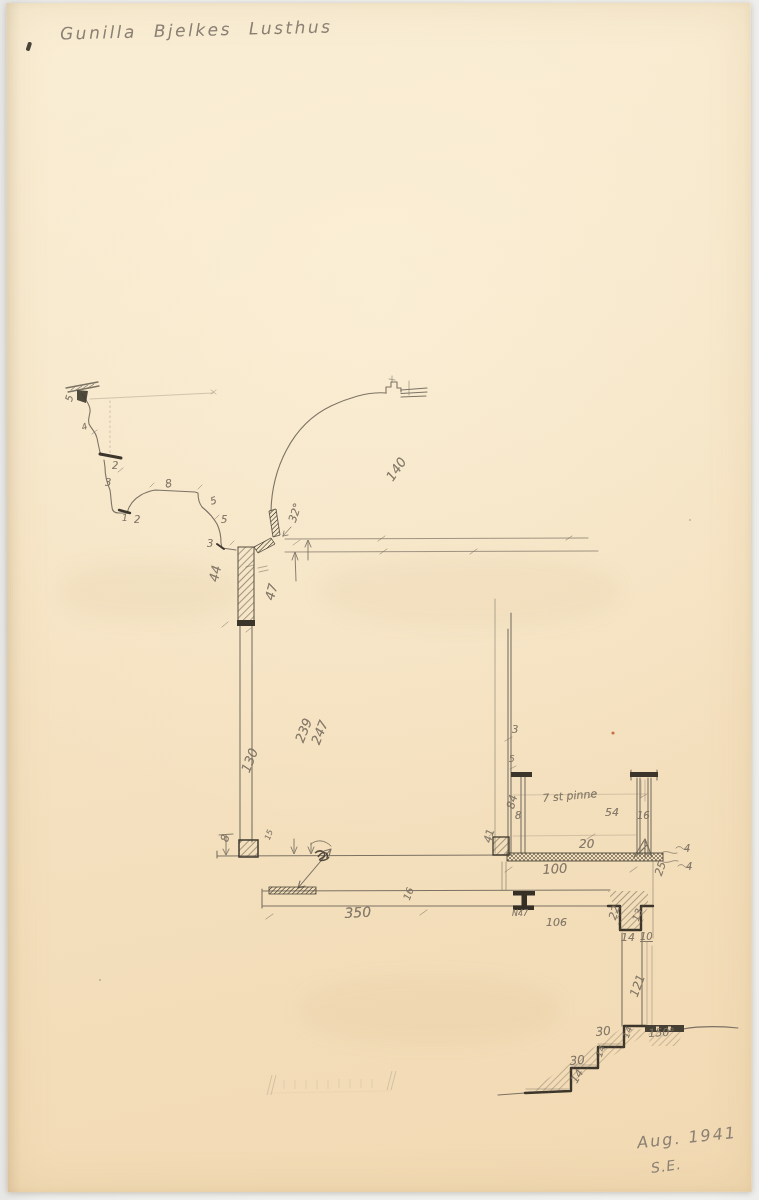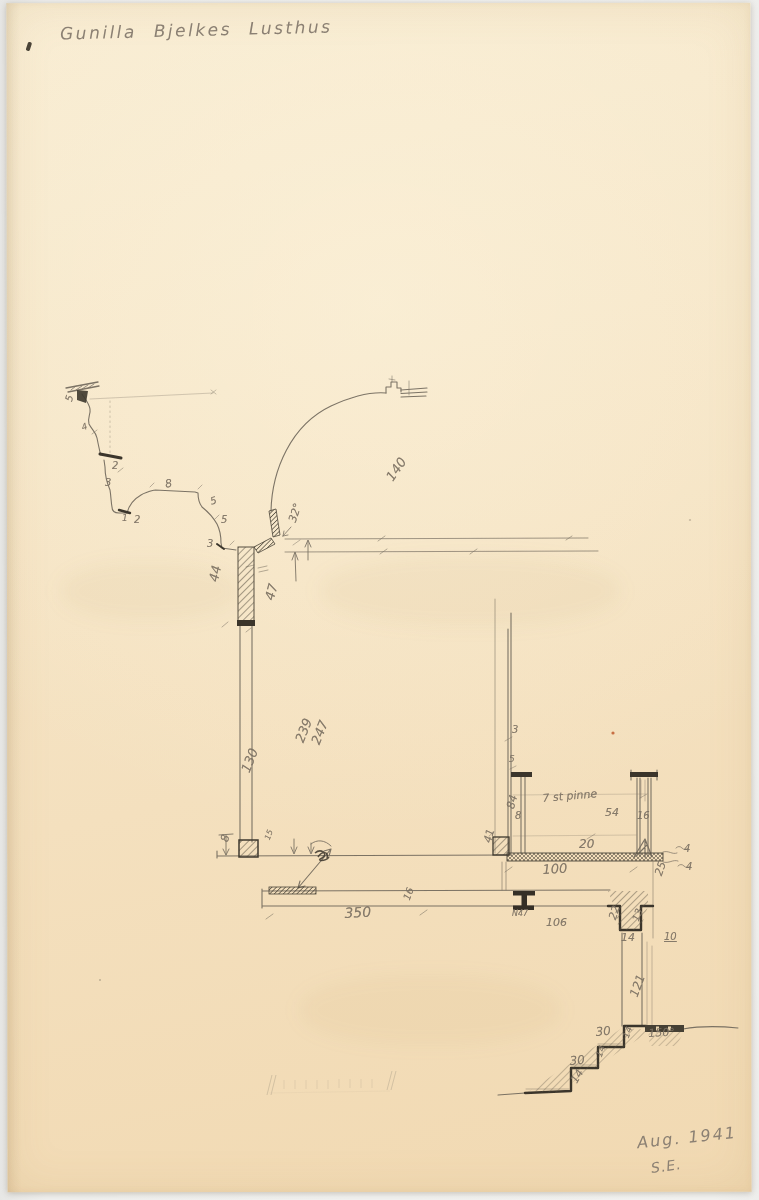--- a/index.html
+++ b/index.html
@@ -186,21 +186,21 @@
         <span style="left: 542px; top: 876px; font-size: 13px; transform: rotate(-3deg);">100</span>
         <span style="left: 684px; top: 853px; font-size: 10px; transform: rotate(0deg);">4</span>
         <span style="left: 686px; top: 871px; font-size: 10px; transform: rotate(0deg);">4</span>
         <span style="left: 344px; top: 920px; font-size: 14px; transform: rotate(-3deg);">350</span>
         <span style="left: 401px; top: 908px; font-size: 10px; transform: rotate(-70deg);">16</span>
         <span style="left: 512px; top: 917px; font-size: 8px; transform: rotate(0deg);">N47</span>
         <span style="left: 546px; top: 928px; font-size: 11px; transform: rotate(0deg);">106</span>
         <span style="left: 606px; top: 929px; font-size: 11px; transform: rotate(-70deg);">22</span>
         <span style="left: 630px; top: 929px; font-size: 10px; transform: rotate(-70deg);">13</span>
         <span style="left: 621px; top: 943px; font-size: 11px; transform: rotate(0deg);">14</span>
-        <span style="left: 664px; top: 941px; font-size: 10px; transform: rotate(0deg); text-decoration: underline;">10</span>
+        <span style="left: 640px; top: 941px; font-size: 10px; transform: rotate(0deg); text-decoration: underline;">10</span>
         <span style="left: 652px; top: 885px; font-size: 11px; transform: rotate(-70deg);">25</span>
         <span style="left: 627px; top: 1007px; font-size: 12px; transform: rotate(-70deg);">121</span>
         <span style="left: 595px; top: 1038px; font-size: 12px; transform: rotate(-5deg);">30</span>
         <span style="left: 569px; top: 1067px; font-size: 12px; transform: rotate(-5deg);">30</span>
         <span style="left: 568px; top: 1091px; font-size: 11px; transform: rotate(-60deg);">14</span>
         <span style="left: 621px; top: 1045px; font-size: 9px; transform: rotate(-70deg);">14</span>
         <span style="left: 594px; top: 1064px; font-size: 9px; transform: rotate(-70deg);">14</span>
         <span style="left: 648px; top: 1039px; font-size: 11px; transform: rotate(-3deg);">150°</span>
       </div>
     <div class="date hand">Aug. 1941</div>

